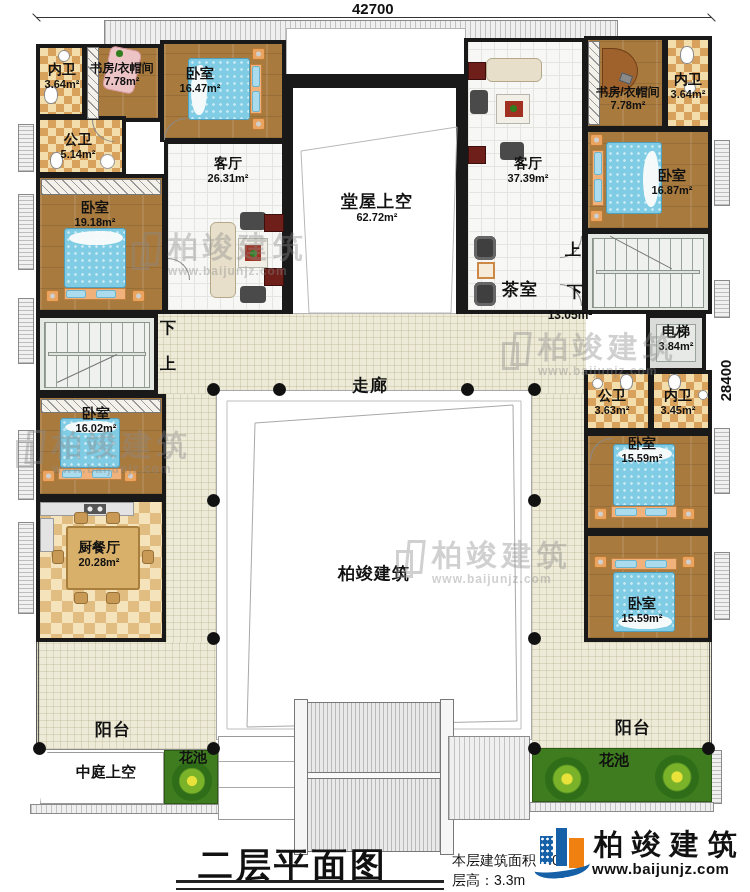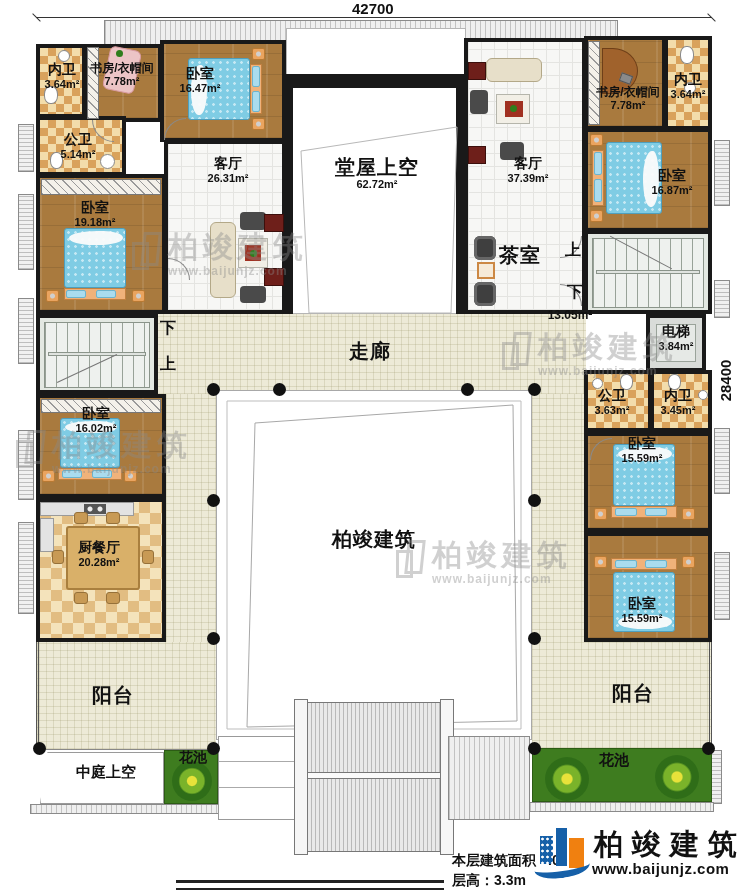--- a/index.html
+++ b/index.html
@@ -25,21 +25,21 @@
   .stairbg{background:#e3e8e2;}
   .steps{position:absolute;background:repeating-linear-gradient(90deg,#98a298 0 1px,transparent 1px 11px),#eef1ee;border:1px solid #8a948a;}
   .hatch{position:absolute;background:repeating-linear-gradient(45deg,#9a9a9a 0 1px,transparent 1px 6px),#f4f1ea;border:1px solid #777;}
   .stripeV{background:repeating-linear-gradient(90deg,#c2c2c2 0 1px,#efefef 1px 5px);border:1px solid #8a8a8a;}
   .stripeVd{background:repeating-linear-gradient(90deg,#b9b9b9 0 1px,#e9e9e9 1px 4px);border:1px solid #777;}
   .stripeH{background:repeating-linear-gradient(0deg,#bdbdbd 0 1px,#f0f0f0 1px 4px);border:1px solid #8a8a8a;}
   
   .lbl{position:absolute;transform:translateX(-50%);text-align:center;font-weight:bold;line-height:1.12;white-space:nowrap;}
   .lbl .nm{font-size:14px;display:block;}
   .lbl .ar{font-size:11px;display:block;}
-  .big .nm{font-size:20px;letter-spacing:1px;}
+  .big .nm{font-size:17px;letter-spacing:1px;margin-top:36px;}
   .dirlbl{position:absolute;font-weight:bold;font-size:16px;}
   
   .col{position:absolute;width:13px;height:13px;background:#111;border-radius:50%;}
   
   .n{position:absolute;width:13px;height:12px;border:1px solid #b97a33;border-radius:2px;
      background:radial-gradient(circle at 50% 50%,#cfcfcf 2px,rgba(0,0,0,0) 3px),#eaa45f;}
   .hb{position:absolute;background:#f0b27a;border:1px solid #c08040;}
   .pl{position:absolute;background:#aadcee;border:1px solid #6db4cc;border-radius:2px;}
   .m{position:absolute;background:radial-gradient(rgba(255,255,255,.55) 1px,rgba(0,0,0,0) 1.6px) 0 0/7px 7px,#7fcce4;
      border:1px solid #4f9fbd;border-radius:3px;}
@@ -60,21 +60,21 @@
   .li-b1{position:absolute;left:4px;top:10px;width:13px;height:28px;background:#1660a8;
          background-image:radial-gradient(#fff 1px,rgba(0,0,0,0) 1.4px);background-size:5px 6px;}
   .li-b2{position:absolute;left:20px;top:2px;width:11px;height:38px;background:#1660a8;}
   .li-b3{position:absolute;left:33px;top:12px;width:15px;height:30px;background:#f08010;}
   .li-sw{position:absolute;left:-2px;top:30px;width:56px;height:22px;border:0;border-bottom:7px solid #1660a8;border-radius:50%;transform:rotate(-8deg);}
   .logo-name{position:absolute;font-size:29px;font-weight:bold;letter-spacing:9px;color:#111;line-height:1;}
   .logo-url{position:absolute;font-size:15px;font-weight:bold;letter-spacing:.5px;color:#111;}
   
   .title{position:absolute;font-size:35px;font-weight:bold;letter-spacing:3px;}
   .scale{position:absolute;font-size:30px;font-weight:500;letter-spacing:1px;}
-  .note{position:absolute;font-size:14px;font-weight:bold;}
+  .note{position:absolute;font-size:14px;font-weight:normal;}
   .dim{position:absolute;font-size:15px;font-weight:bold;}
   .tick{position:absolute;width:11px;height:1px;background:#333;transform:rotate(45deg);}
 </style>
 </head>
 <body>
 
 <div id="plan">
 
   <div class="abs" style="left:36px;top:17px;width:676px;height:1px;background:#333;"></div>
   <div class="tick" style="left:31px;top:17px;"></div>
@@ -428,20 +428,21 @@
       </div>
   </div>
   <div class="wm" style="left:396px;top:540px;">
     <div class="wm-icon"></div>
     <div>
         <div class="wm-name">柏竣建筑</div>
         <div class="wm-url">www.baijunjz.com</div>
       </div>
   </div>
 
+  <div class="title" style="left:198px;top:842px;">二层平面图</div>
   <div class="abs" style="left:176px;top:880px;width:268px;height:3px;background:#222;"></div>
   <div class="abs" style="left:176px;top:888px;width:268px;height:2px;background:#222;"></div>
   <div class="note" style="left:452px;top:852px;">本层建筑面积</div>
   <div class="note" style="left:548px;top:852px;">.0</div>
   <div class="note" style="left:452px;top:872px;">层高：3.3m</div>
 
   <div class="logo-icon" style="left:536px;top:826px;">
     <div class="li-b1"></div>
       <div class="li-b2"></div>
       <div class="li-b3"></div>

